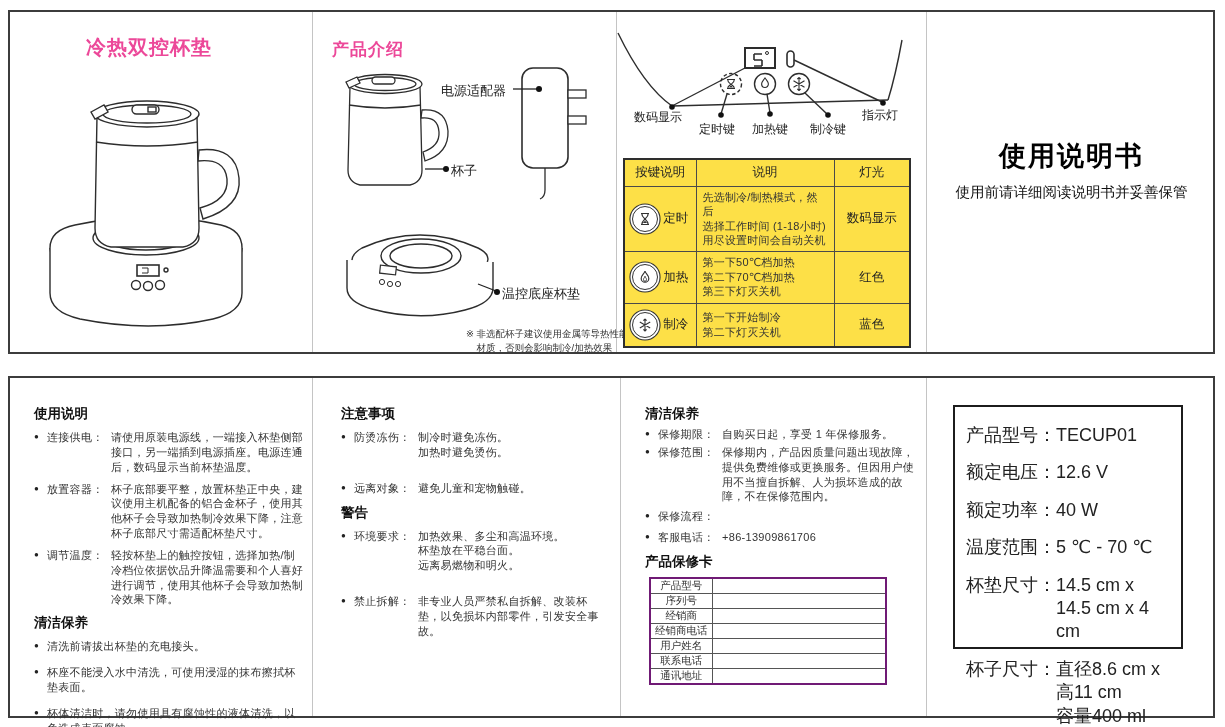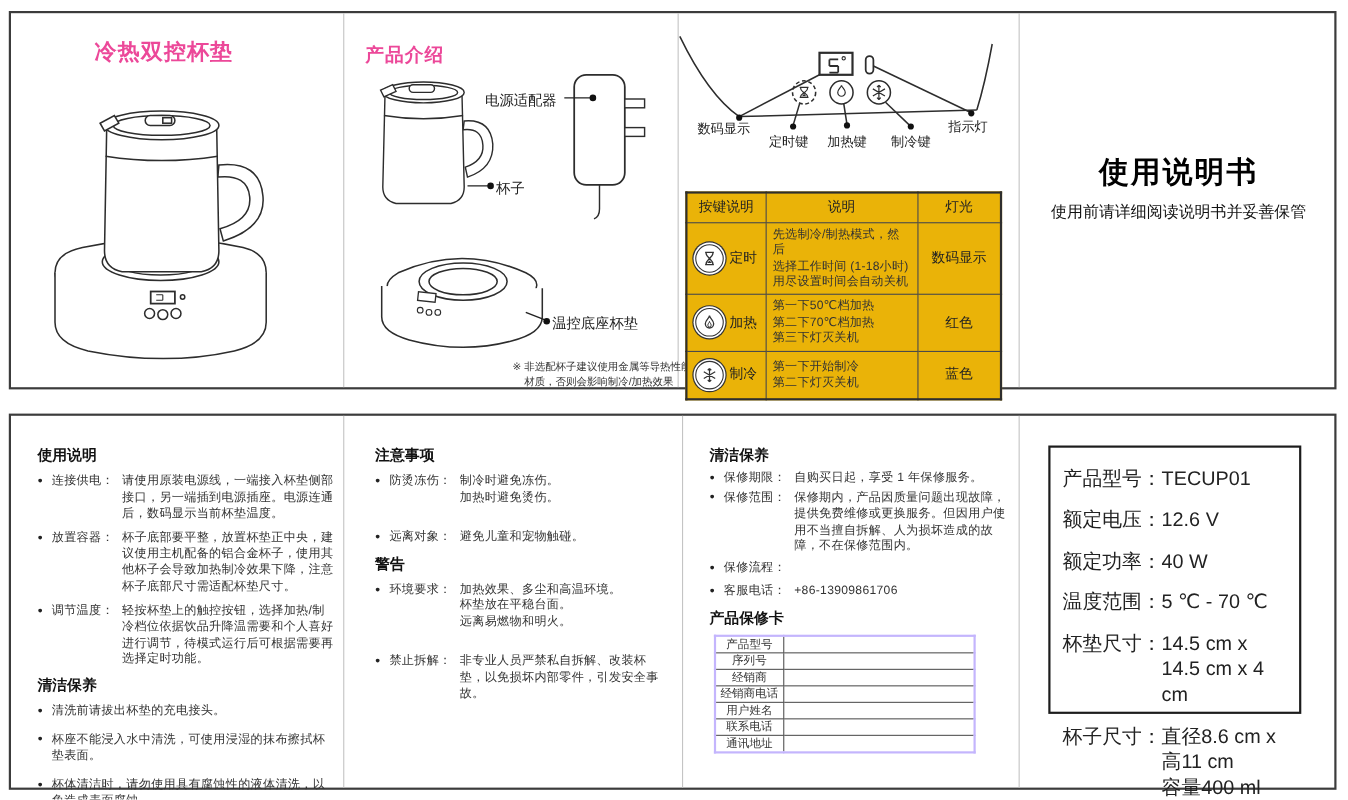--- a/index.html
+++ b/index.html
@@ -11,31 +11,31 @@
   .panel-title{font-weight:bold;color:#ec4899;letter-spacing:1px;}
   .small-label{font-size:13px;color:#222;white-space:nowrap;}
   .diag-label{font-size:12px;color:#222;white-space:nowrap;}
   .note{font-size:9.5px;line-height:1.45;color:#333;white-space:pre;}
   .sec-title{font-size:13.5px;font-weight:bold;color:#111;margin:0 0 7px 0;}
   .li{display:flex;font-size:11px;line-height:1.35;letter-spacing:0.3px;color:#333;margin-bottom:7px;}
   .li .bullet{flex:0 0 13px;font-size:8px;padding-top:2px;color:#222;}
   .li .li-label{flex:0 0 64px;white-space:nowrap;}
   .li .li-text{flex:1;white-space:pre-line;}.gap14{height:14px;}
   
-  table.key{border-collapse:collapse;table-layout:fixed;width:286px;border:2px solid #2e2e2e;background:#eab308;margin-top:16px;}
+  table.key{border-collapse:collapse;table-layout:fixed;width:286px;border:2px solid #2e2e2e;background:#fde047;}
   table.key th,table.key td{border:1px solid #4a4a4a;box-sizing:border-box;}
   table.key th{font-weight:normal;font-size:12.5px;color:#222;}
   td.kcell{text-align:center;}
   .kwrap{display:flex;align-items:center;justify-content:center;gap:5px;font-size:12.5px;color:#222;}
   .ring{width:24px;height:24px;border:1.6px solid #333;border-radius:50%;box-shadow:0 0 0 1.5px #fff,0 0 0 2.6px #333;
         display:inline-flex;align-items:center;justify-content:center;flex:0 0 auto;background:#fff;}
   td.desc{font-size:11px;line-height:1.32;letter-spacing:0.2px;color:#333;padding:3px 6px;white-space:pre-line;}
   td.light{text-align:center;font-size:12.5px;color:#222;}
   
-  table.card{border-collapse:collapse;table-layout:fixed;width:236px;border:2px solid #c4b5fd;}
+  table.card{border-collapse:collapse;table-layout:fixed;width:236px;border:2px solid #701a75;}
   table.card td{border:1px solid #555;height:13px;font-size:10.5px;color:#333;box-sizing:border-box;}
   table.card td.clabel{text-align:center;white-space:nowrap;padding:0 2px;}
   
   .params-box{border:2px solid #1c1c1c;box-sizing:border-box;width:230px;height:244px;padding:17px 11px;background:#fff;}
   .param-row{display:flex;font-size:18px;line-height:1.3;color:#222;margin-bottom:14px;}
   .param-label{flex:0 0 76px;white-space:nowrap;}
   .param-value{white-space:pre-line;}
   svg{display:block;}
   .cover-title{font-size:27px;font-weight:bold;color:#000;text-align:center;letter-spacing:2px;}
   .cover-sub{font-size:14.5px;color:#111;text-align:center;margin-top:9px;}
@@ -238,21 +238,21 @@
       <span class="li-text">请使用原装电源线，一端接入杯垫侧部接口，另一端插到电源插座。电源连通后，数码显示当前杯垫温度。</span>
       </div>
     <div class="li">
       <span class="bullet">●</span>
       <span class="li-label">放置容器：</span>
       <span class="li-text">杯子底部要平整，放置杯垫正中央，建议使用主机配备的铝合金杯子，使用其他杯子会导致加热制冷效果下降，注意杯子底部尺寸需适配杯垫尺寸。</span>
       </div>
     <div class="li">
       <span class="bullet">●</span>
       <span class="li-label">调节温度：</span>
-      <span class="li-text">轻按杯垫上的触控按钮，选择加热/制冷档位依据饮品升降温需要和个人喜好进行调节，待模式运行后可根据需要再选择定时功能。</span>
+      <span class="li-text">轻按杯垫上的触控按钮，选择加热/制冷档位依据饮品升降温需要和个人喜好进行调节，使用其他杯子会导致加热制冷效果下降。</span>
       </div>
     <div class="sec-title" style="margin-top:6px;">清洁保养</div>
     <div class="li" style="margin-bottom:11px;">
       <span class="bullet">●</span>
       <span class="li-text">清洗前请拔出杯垫的充电接头。</span>
       </div>
     <div class="li" style="margin-bottom:11px;">
       <span class="bullet">●</span>
       <span class="li-text">杯座不能浸入水中清洗，可使用浸湿的抹布擦拭杯垫表面。</span>
       </div>

